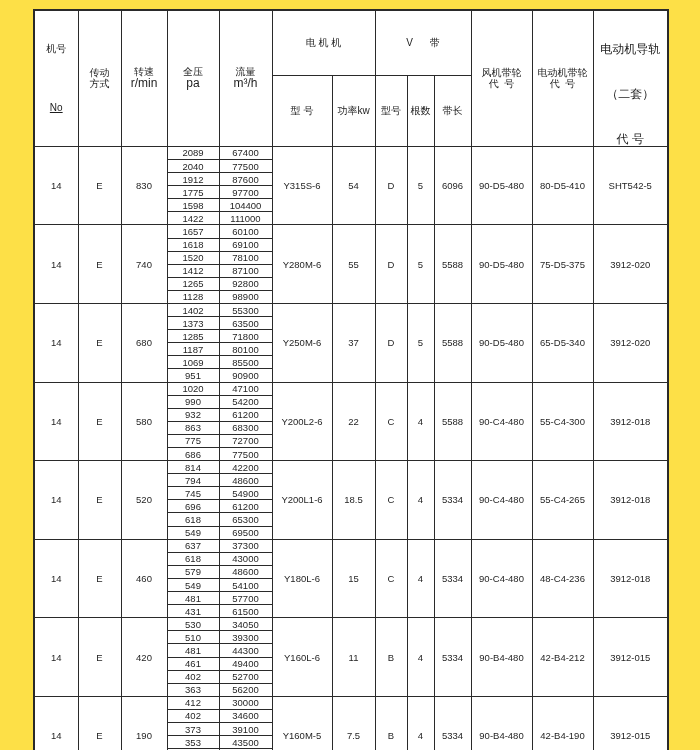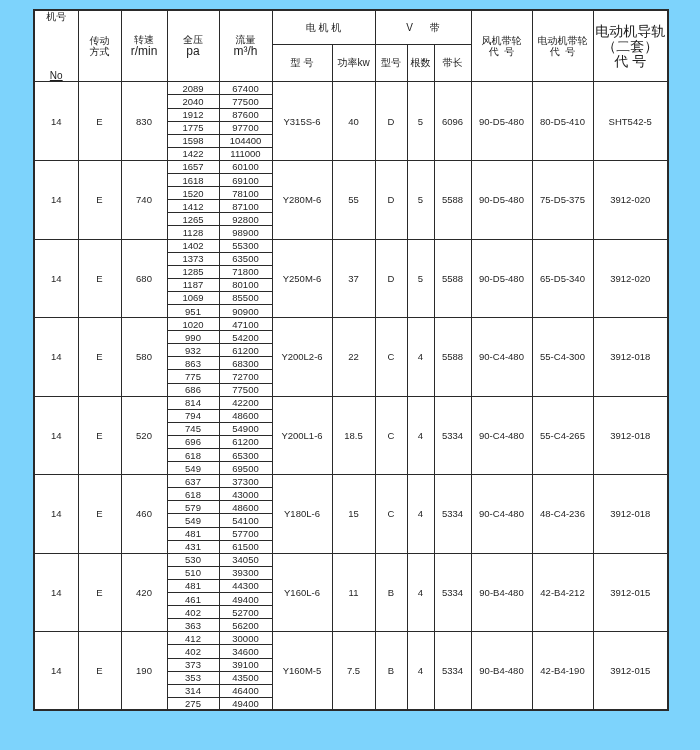--- a/index.html
+++ b/index.html
@@ -1,19 +1,19 @@
 <!DOCTYPE html>
 <html><head>
 <meta charset="utf-8">
 <style>
   html,body{margin:0;padding:0;background:#ffffff;}
   .page{
     position:relative;
     width:700px;height:750px;
-    background:#7dd3fc;
+    background:#fde047;
     font-family:"Liberation Sans", sans-serif;
     color:#1d1d1d;
     overflow:hidden;
   }
   table.spec{
     position:absolute;left:33px;top:9px;
     border-collapse:collapse;
     table-layout:fixed;
     background:#fff;
   }
@@ -26,21 +26,21 @@
     white-space:nowrap;
     overflow:hidden;
   }
   table.spec{border:2px solid #2a2a2a;}
   thead tr.h1{height:21px;}
   thead tr.h2{height:23px;}
   th{font-size:10px;line-height:1.12;color:#1d1d1d;}
   th .hline{font-size:10px;}
   th .hline.small{font-size:12px;}
   th.rail{font-size:8.5px;line-height:1.08;}
-  th.rail .hline{font-size:14px;}
+  th.rail .hline{font-size:12px;margin-top:32px;}
   tbody tr{height:13.1px;}
   tbody td{font-size:9.5px;color:#1f1f1f;}
   td.num-cell{font-size:9.5px;}
   td.span-cell{font-size:9.5px;}
   .u{text-decoration:underline;margin-top:48px;}
 </style>
 </head>
 <body>
 
 <div class="page">
@@ -107,21 +107,21 @@
       </tr>
     </thead>
     <tbody>
         <tr>
           <td rowspan="6" class="span-cell">14</td>
           <td rowspan="6" class="span-cell">E</td>
           <td rowspan="6" class="span-cell">830</td>
           <td class="num-cell">2089</td>
           <td class="num-cell">67400</td>
           <td rowspan="6" class="span-cell">Y315S-6</td>
-          <td rowspan="6" class="span-cell">40</td>
+          <td rowspan="6" class="span-cell">54</td>
           <td rowspan="6" class="span-cell">D</td>
           <td rowspan="6" class="span-cell">5</td>
           <td rowspan="6" class="span-cell">6096</td>
           <td rowspan="6" class="span-cell">90-D5-480</td>
           <td rowspan="6" class="span-cell">80-D5-410</td>
           <td rowspan="6" class="span-cell">SHT542-5</td>
         </tr>
         <tr>
           <td class="num-cell">2040</td>
           <td class="num-cell">77500</td>

